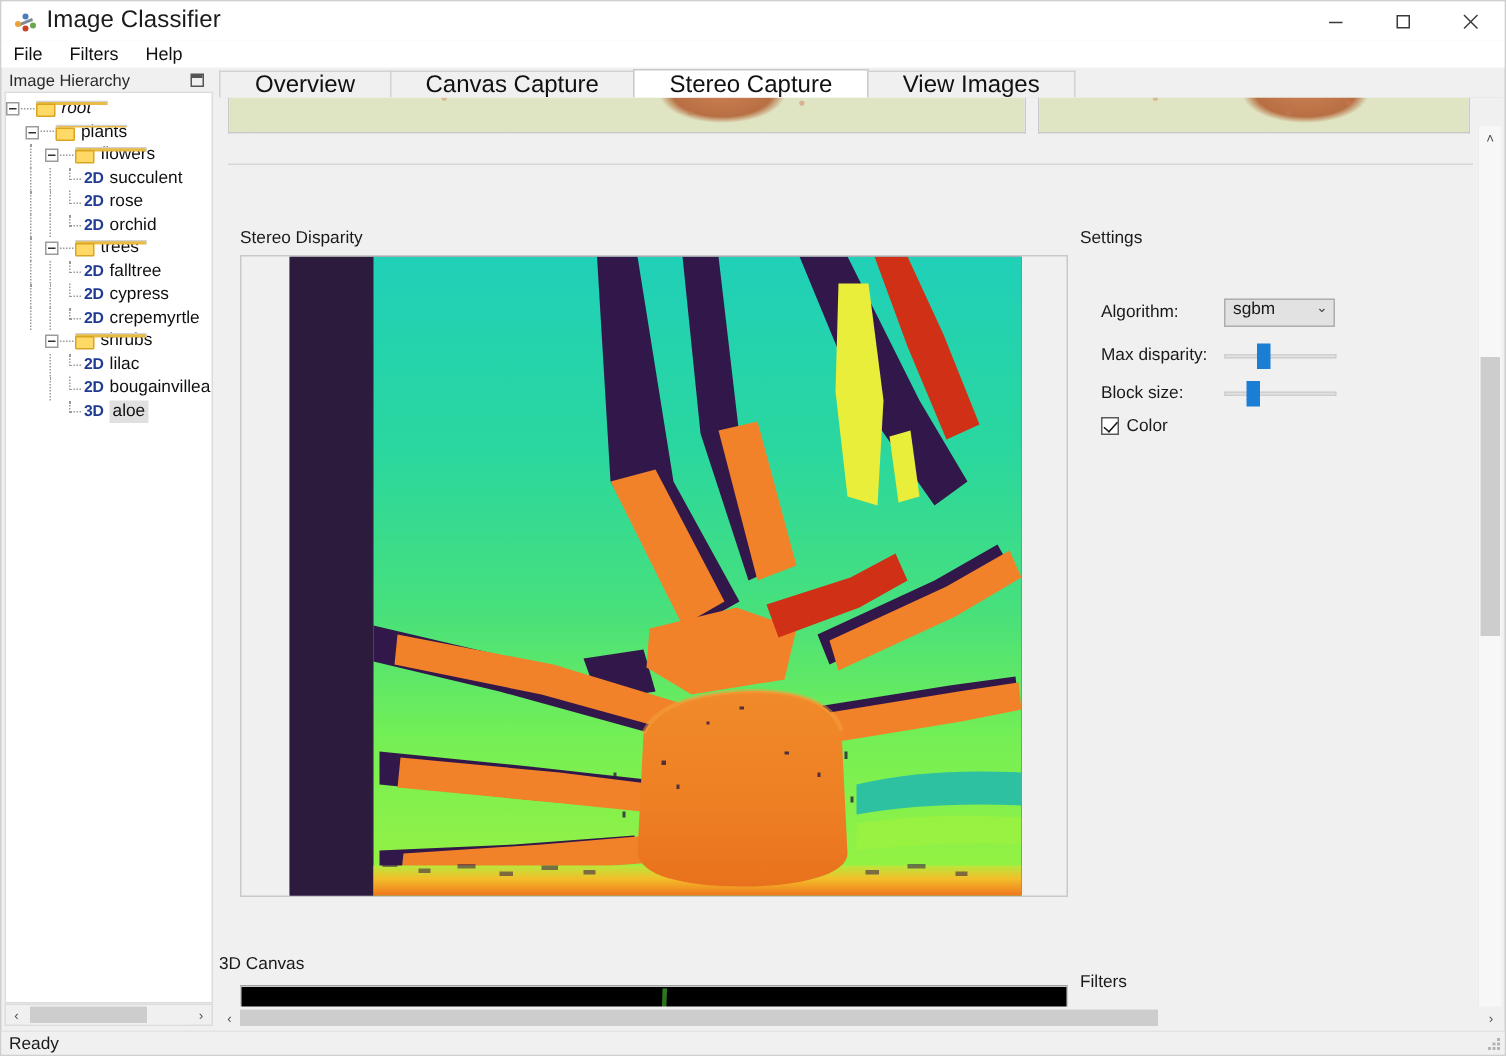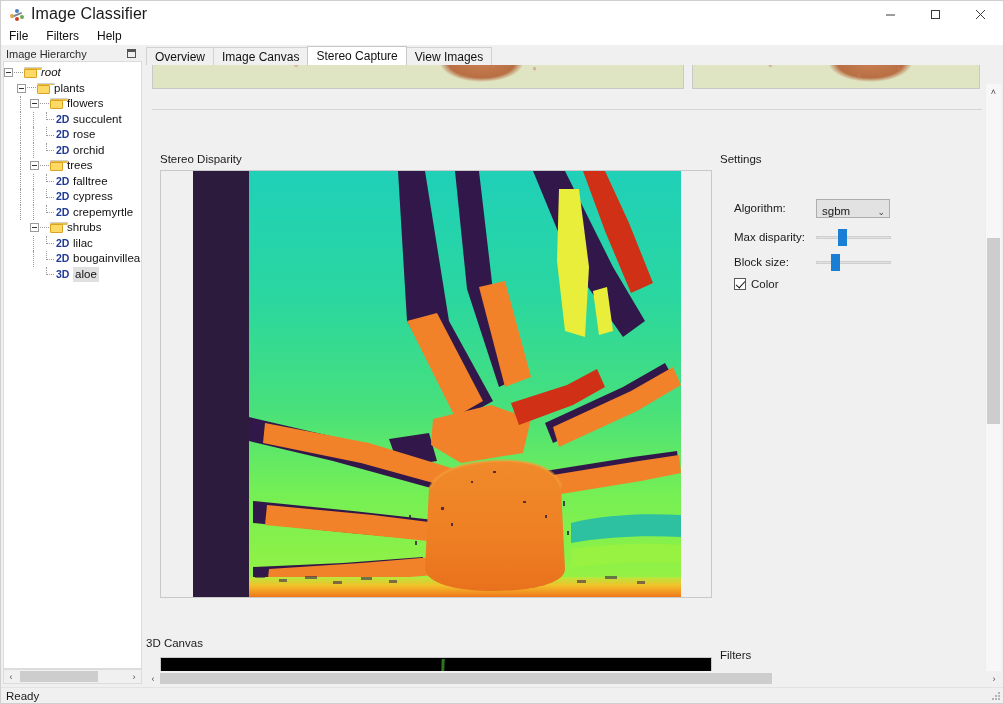--- a/index.html
+++ b/index.html
@@ -195,22 +195,22 @@
   }
   .tabbar {
     position: absolute; left: 0; top: 0; height: 19px;
     width: 855px;
     display: flex; align-items: flex-end;
     border-bottom: 1px solid #d2d2d2;
     background: #f0f0f0;
   }
   .tab {
     height: 18px; line-height: 18px;
-    padding: 0 8px;
-    font-size: 12px; color: #111;
+    padding: 0 23px;
+    font-size: 16px; color: #111;
     background: #f0f0f0;
     border: 1px solid #d2d2d2;
     border-bottom: none;
     margin-right: -1px;
     box-sizing: border-box;
   }
   .tab.active {
     background: #ffffff;
     height: 19px; line-height: 19px;
     position: relative; z-index: 2;
@@ -292,21 +292,21 @@
   .row {
     position: absolute; left: 14px; display: flex; align-items: center;
     height: 20px; font-size: 11.5px; color: #1a1a1a;
   }
   .row .lbl { width: 82px; flex: none; }
   .combo {
     width: 74px; height: 19px;
     background: #e2e2e2;
     border: 1px solid #adadad;
     box-sizing: border-box;
-    display: flex; align-items: flex-end; justify-content: space-between;
+    display: flex; align-items: flex-start; justify-content: space-between;
     padding: 0 4px 0 5px;
     font-size: 11.5px; color: #1a1a1a;
   }
   .combo .chev { color: #444; font-size: 9px; }
   .slider {
     width: 75px; height: 18px; position: relative;
   }
   .slider .track {
     position: absolute; left: 0; right: 0; top: 8px; height: 3px;
     background: #e2e2e2; border: 1px solid #cfcfcf; box-sizing: border-box;
@@ -574,21 +574,21 @@
     <div class="sb-track">
       <div class="sb-thumb" style="left:2px; width:78px;"></div>
     </div>
     <div class="sb-arrow">›</div>
   </div>
 
   <div class="main">
 
     <div class="tabbar">
       <div class="tab">Overview</div>
-      <div class="tab">Image Canvas</div>
+      <div class="tab">Canvas Capture</div>
       <div class="tab active">Stereo Capture</div>
       <div class="tab">View Images</div>
     </div>
 
     <div class="tabpage">
 
       <div class="preview-row">
         <div class="preview-box left">
           <div class="photo">
             

